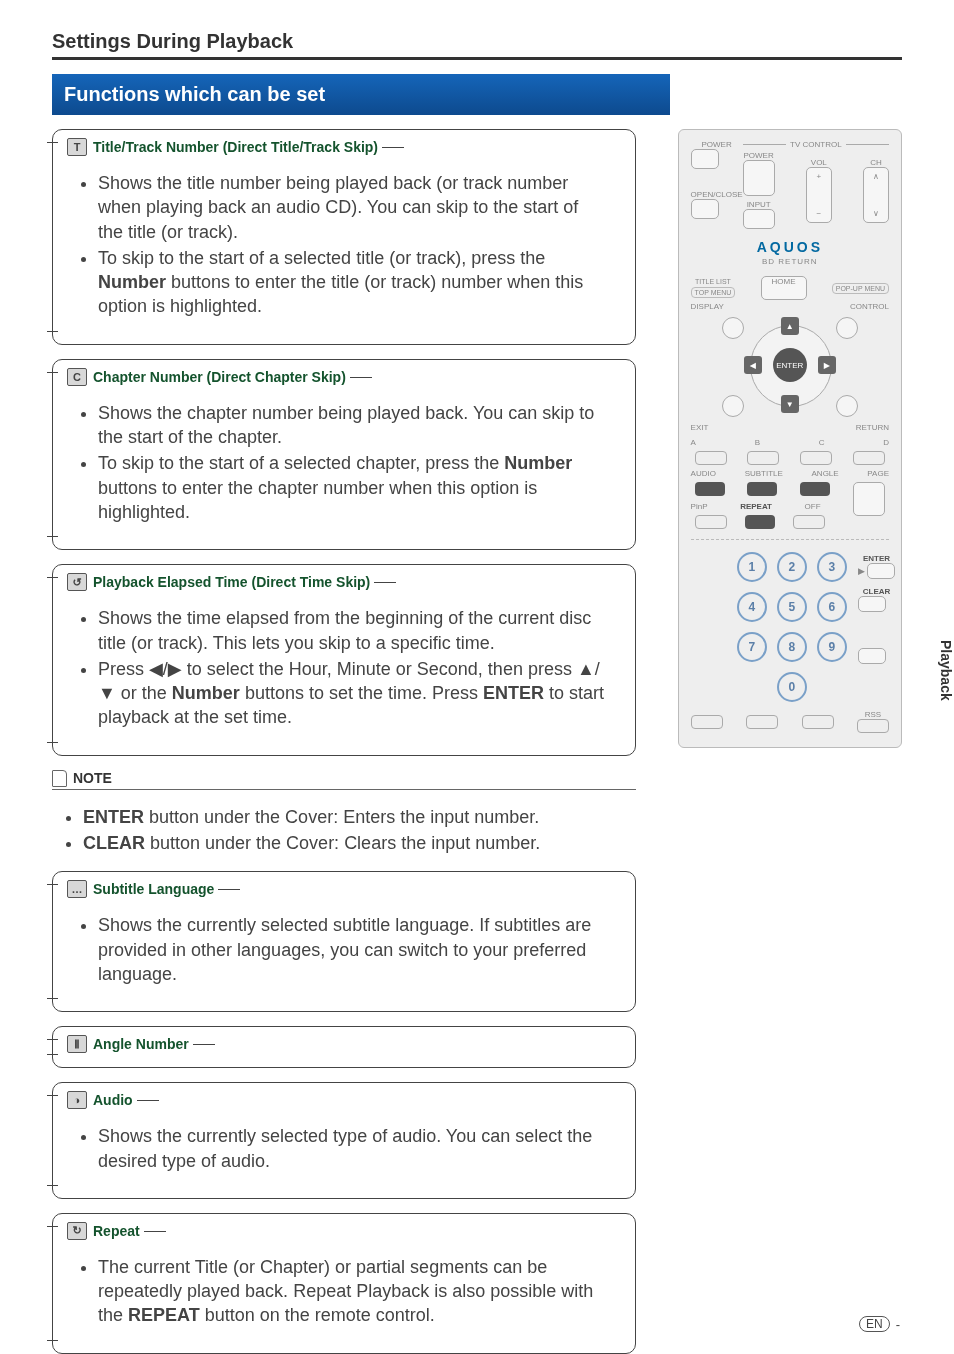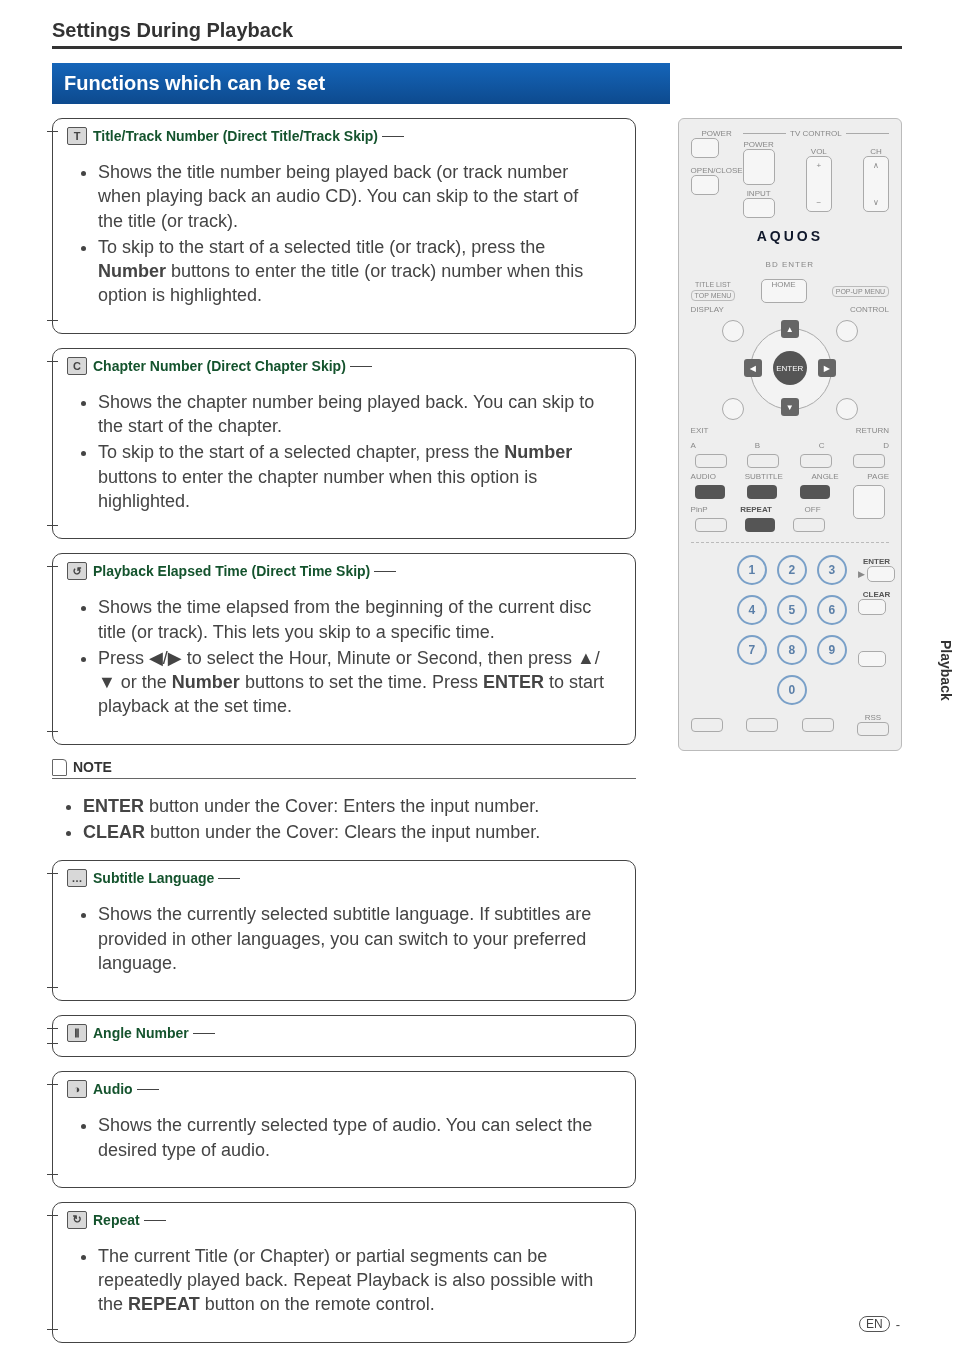--- a/index.html
+++ b/index.html
@@ -8,21 +8,21 @@
     background: #fff;
     font-family: Arial, Helvetica, sans-serif;
     color: #333;
     width: 954px;
   }
   .page {
     position: relative;
     width: 954px;
     height: 1354px;
     box-sizing: border-box;
-    padding: 17px 52px 40px 52px;
+    padding: 28px 52px 40px 52px;
   }
   .section-title {
     font-size: 20px;
     font-weight: bold;
     color: #333;
     margin: 2px 0 4px 0;
   }
   .hr-thick {
     border: 0;
     border-top: 3px solid #333;
@@ -150,22 +150,22 @@
     border-radius: 5px;
     background: #f6f6f6;
     height: 18px;
   }
   .row { display: flex; justify-content: space-between; align-items: center; }
   .logo {
     text-align: center;
     font-weight: bold;
     font-size: 14px;
     letter-spacing: 3px;
-    color: #0f172a;
-    margin: 10px 0 16px 0;
+    color: #0369a1;
+    margin: 10px 0 2px 0;
   }
   .logo-sub {
     text-align: center;
     font-size: 8px;
     letter-spacing: 1px;
     color: #888;
     margin-bottom: 10px;
   }
   .cluster {
     position: relative;
@@ -370,21 +370,21 @@
         </ul>
       </div>
 
     </div>
 
     <div class="remote">
       <div class="row" style="align-items:flex-start">
         <div style="text-align:center">
           <div class="rlabel">POWER</div>
           <div class="btn-oblong" style="width:26px"></div>
-          <div class="rlabel" style="margin-top:8px">OPEN/CLOSE</div>
+          <div class="rlabel" style="margin-top:21px">OPEN/CLOSE</div>
           <div class="btn-oblong" style="width:26px"></div>
         </div>
         <div style="flex:1">
           <div style="display:flex; align-items:center; justify-content:flex-start; gap:4px;">
             <div style="flex:1; border-top:1px solid #aaa"></div>
             <span class="rlabel">TV CONTROL</span>
             <div style="flex:1; border-top:1px solid #aaa"></div>
           </div>
           <div class="row" style="margin-top:2px">
             <div style="text-align:center">
@@ -405,21 +405,21 @@
               <div class="btn-oblong" style="width:26px; height:56px; display:flex; flex-direction:column; justify-content:space-between; align-items:center; padding:4px 0; box-sizing:border-box">
                   <span>∧</span>
                   <span>∨</span>
                 </div>
             </div>
           </div>
         </div>
       </div>
 
       <div class="logo">AQUOS</div>
-      <div class="logo-sub">BD ENTER</div>
+      <div class="logo-sub">BD RETURN</div>
 
       <div class="row" style="font-size:7px; color:#888">
         <div style="text-align:center">
           <div>TITLE LIST</div>
           <div style="border:1px solid #bbb; border-radius:4px; padding:1px 3px; margin-top:2px">TOP MENU</div>
         </div>
         <div class="btn-oblong" style="width:44px; height:22px; display:flex;justify-content:center; font-size:8px">
             <span>HOME</span>
           </div>
         <div style="text-align:center; border:1px solid #bbb; border-radius:4px; padding:1px 3px">POP-UP MENU</div>

